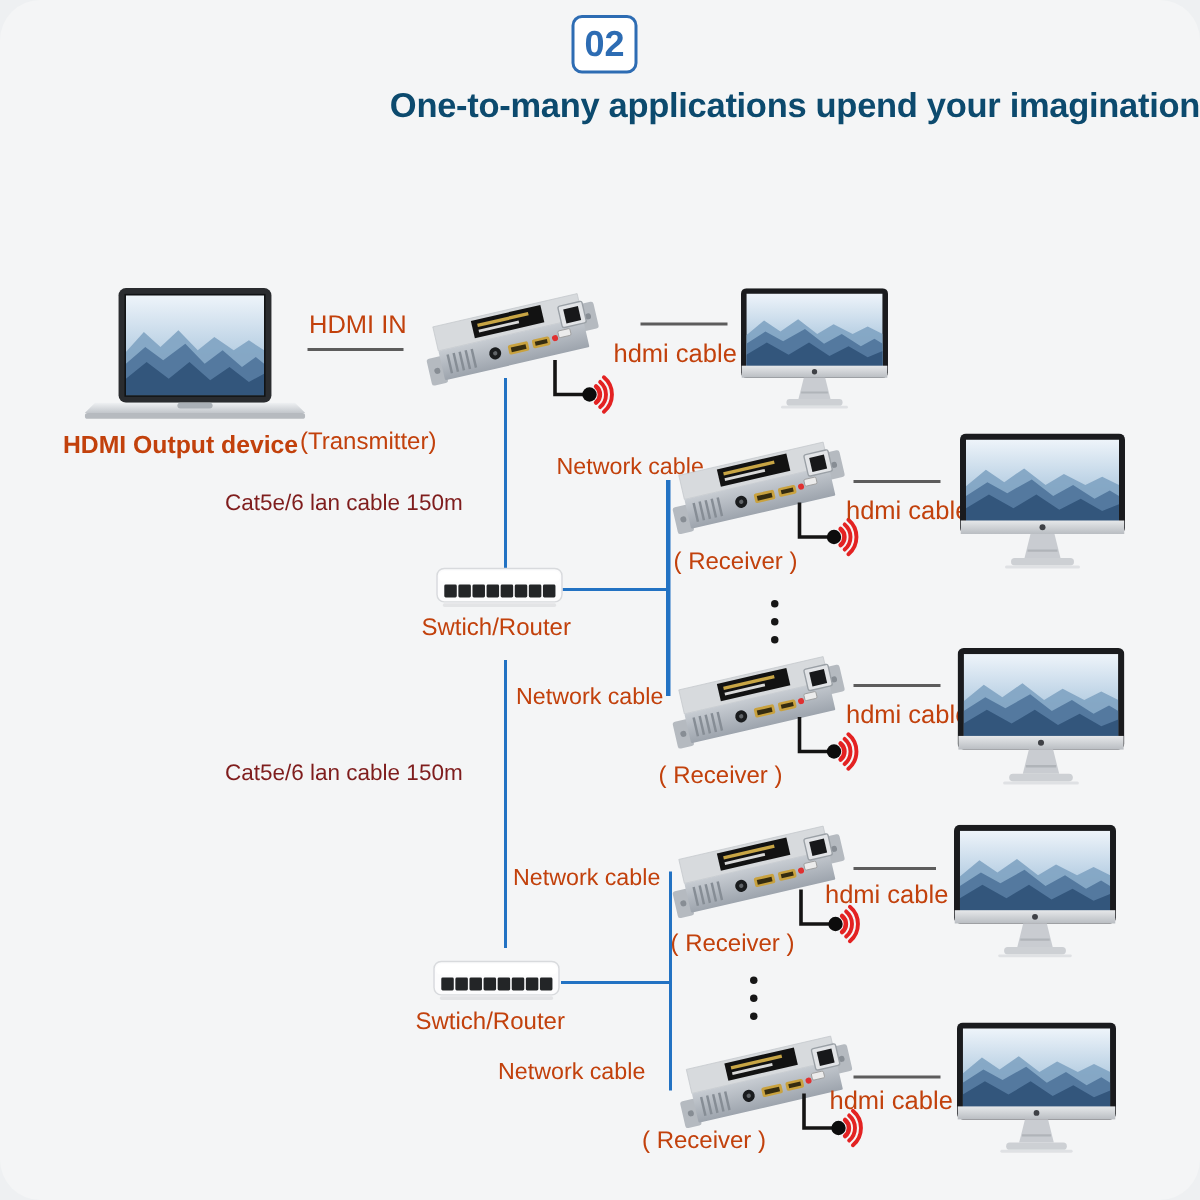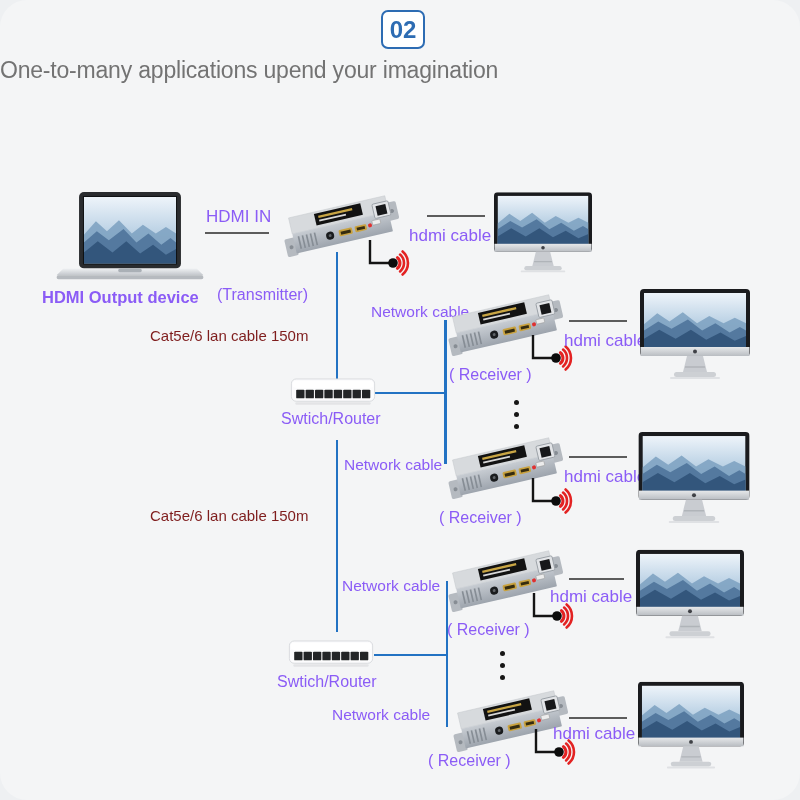--- a/index.html
+++ b/index.html
@@ -1,24 +1,24 @@
 <!DOCTYPE html>
 <html><head>
 <meta charset="utf-8">
 <style>
   html,body{margin:0;padding:0;}
   body{font-family:"Liberation Sans", sans-serif; background:#eef0f2;}
   .stage{position:relative;width:800px;height:800px;background:#f4f5f6;overflow:hidden;margin:0 auto;border-radius:27px;}
   .abs{position:absolute;}
   .badge{width:40px;height:35px;background:#fff;border:2.5px solid #2d6cb3;border-radius:7px;
          color:#2d6cb3;font-size:24px;font-weight:bold;text-align:center;line-height:35px;}
-  .title{width:100%;text-align:left;font-size:23px;font-weight:normal;color:#737373;letter-spacing:-0.2px;}
+  .title{width:100%;text-align:right;font-size:23px;font-weight:bold;color:#0c4a6e;letter-spacing:-0.2px;}
   .desc{width:100%;text-align:center;font-size:17.5px;color:#212121;}
   .desc div{height:37px;line-height:37px;}
-  .lbl{font-size:16px;color:#8b5cf6;white-space:nowrap;}
+  .lbl{font-size:16px;color:#c2410c;white-space:nowrap;}
   .lbl-c{text-align:left;}
   .lbl-bold{font-weight:bold;font-size:16.5px;}
   .lbl-hdmi{font-size:17px;}
   .lbl-net{font-size:15.5px;}
   .lbl-cat{font-size:15px;color:#7f1d1d;}
   .blue-line{background:#2272c3;}
   .gray-line{background:#5c5c5c;height:2px;}
   .dots span{display:block;width:5px;height:5px;border-radius:50%;background:#161616;margin:7px auto;}
   svg.icon{overflow:visible;display:block;}
 </style>
@@ -147,21 +147,21 @@
       <use href="#laptop"></use>
     </svg>
   <div class="abs lbl lbl-bold lbl-c" style="left:42px;top:288px;width:180px;">HDMI Output device</div>
 
   <div class="abs lbl lbl-hdmi" style="left:206px;top:207px;">HDMI IN</div>
   <div class="abs gray-line" style="left:205px;top:232px;width:64px;"></div>
 
   <svg class="abs icon" style="left:278px;top:186px;" width="128" height="88" viewBox="0 0 140 96">
       <use href="#extender"></use>
     </svg>
-  <div class="abs lbl lbl-c" style="left:217px;top:286px;width:126px;">(Transmitter)</div>
+  <div class="abs lbl lbl-c" style="left:200px;top:286px;width:126px;">(Transmitter)</div>
   <svg class="abs icon" style="left:363px;top:239px;" width="56" height="42" viewBox="0 0 56 42">
       <use href="#ir"></use>
     </svg>
 
   <div class="abs gray-line" style="left:427px;top:215px;width:58px;"></div>
   <div class="abs lbl lbl-hdmi" style="left:409px;top:226px;">hdmi cable</div>
   <svg class="abs icon" style="left:494px;top:192px;" width="98" height="84" viewBox="0 0 110 94">
       <use href="#monitor"></use>
     </svg>
 

